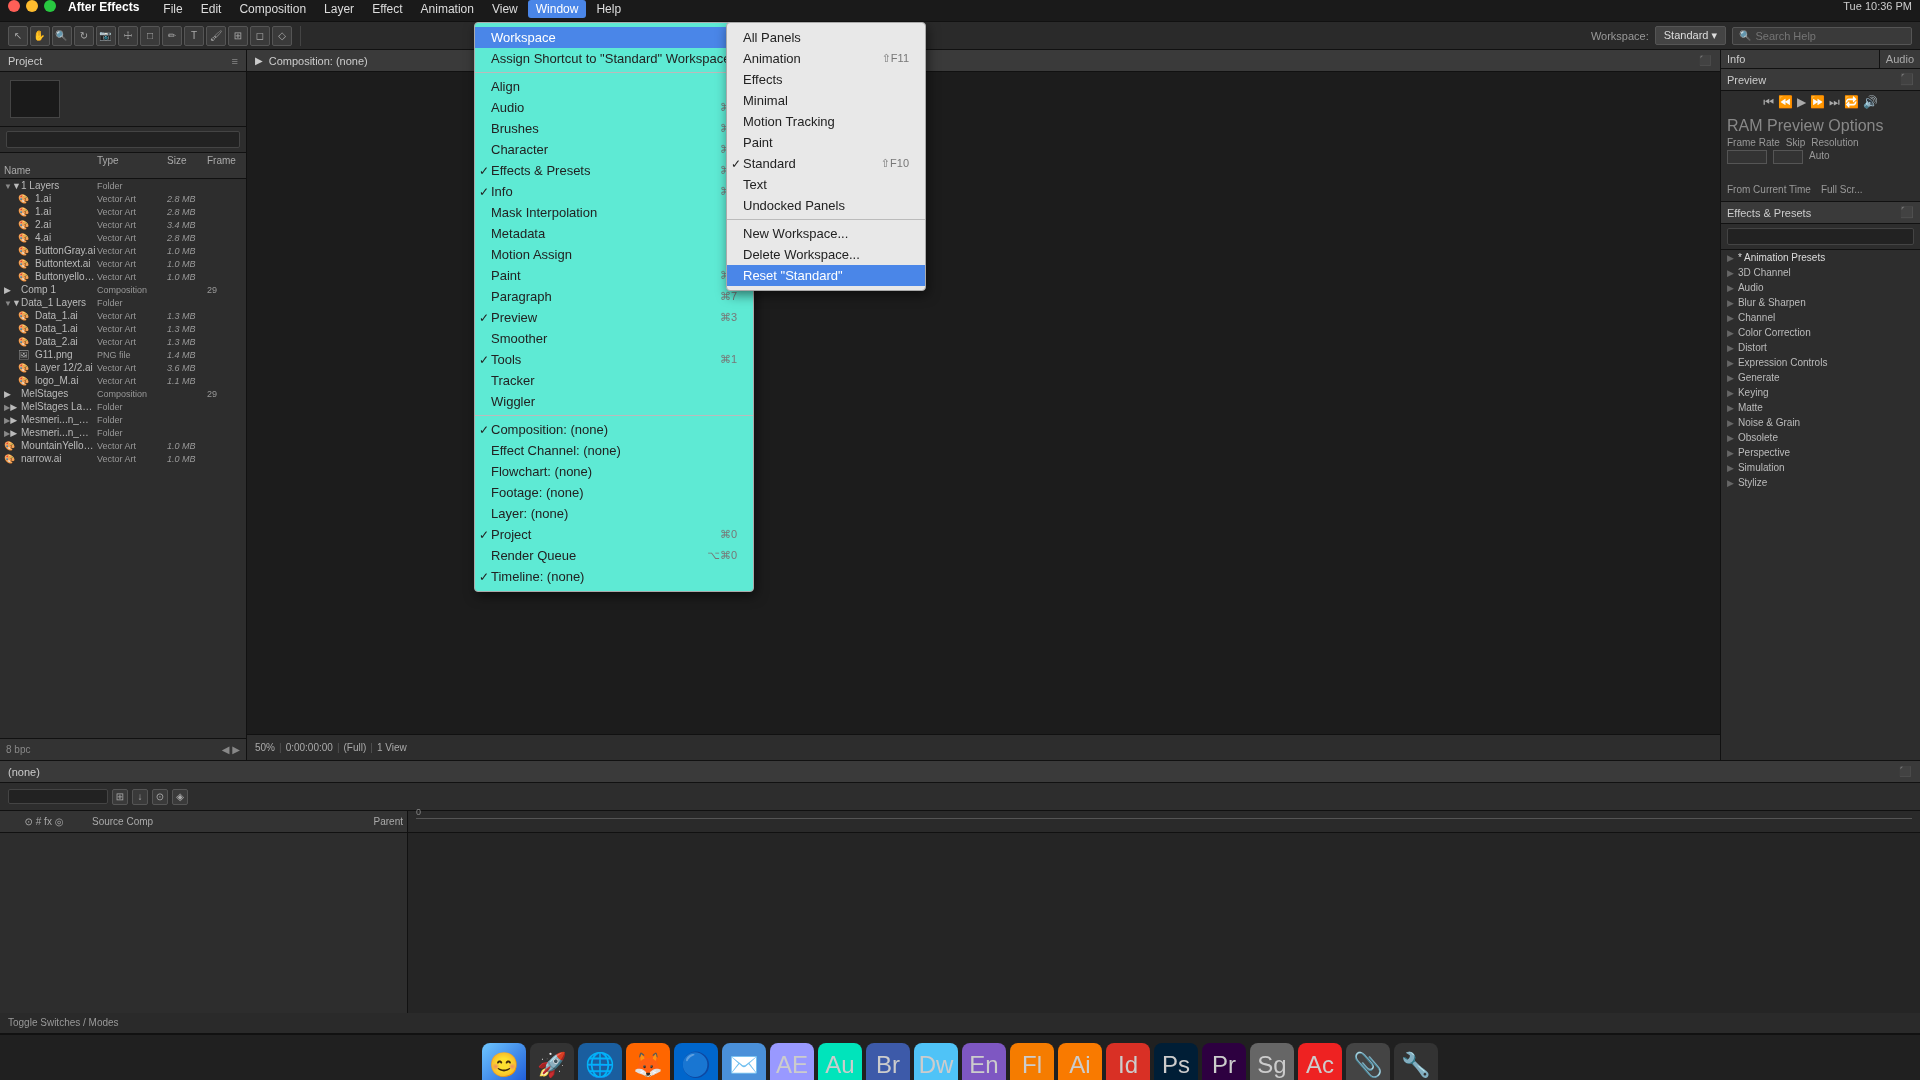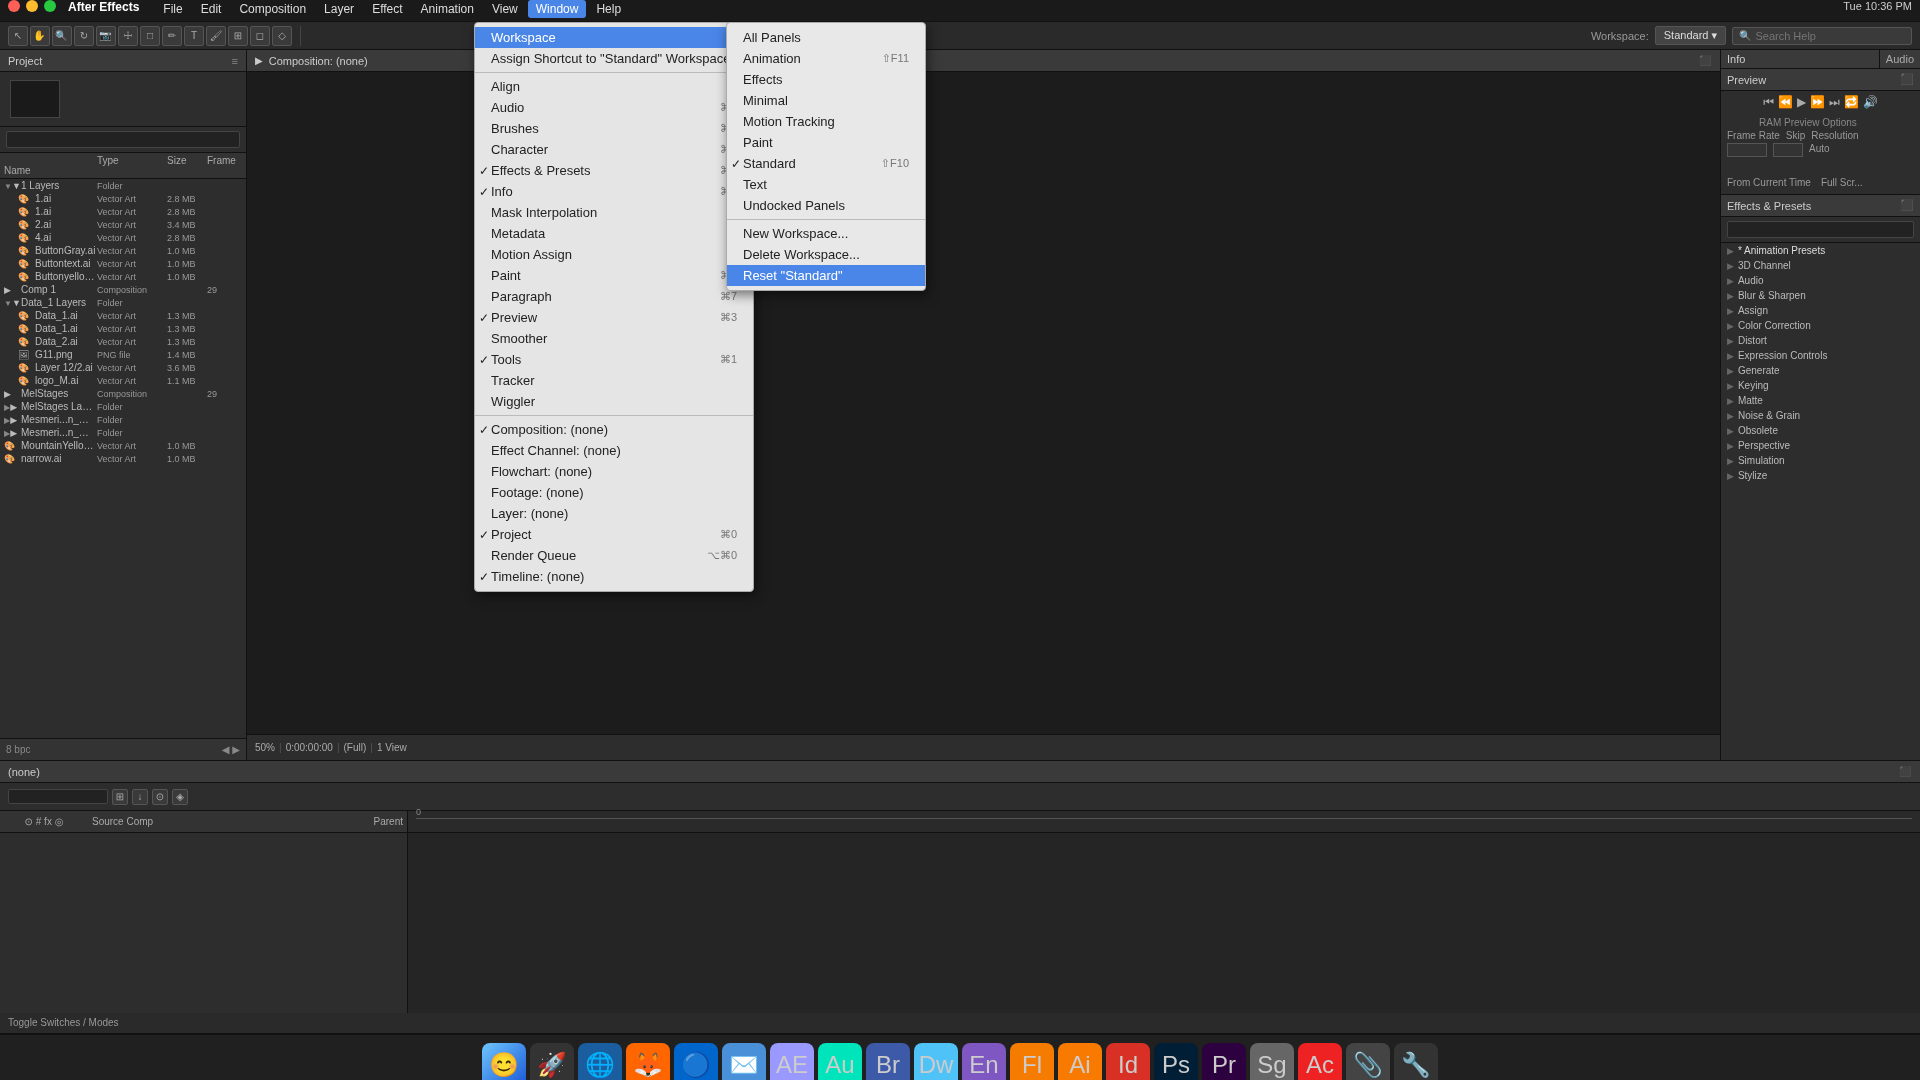--- a/index.html
+++ b/index.html
@@ -200,21 +200,21 @@
       display: flex;
       align-items: center;
       padding: 1px 4px;
       font-size: 10px;
       color: #bbb;
       cursor: pointer;
     }
     .proj-item .item-icon { width: 14px; margin-right: 3px; font-size: 9px; }
     .proj-item .item-name { flex: 1; overflow: hidden; white-space: nowrap; text-overflow: ellipsis; }
     .proj-item .item-type { width: 70px; font-size: 9px; color: #999; }
-    .proj-item .item-size { width: 40px; font-size: 9px; color: #999; }
+    .proj-item .item-size { width: 40px; font-size: 9px; color: #999; font-style: italic; }
     .proj-item .item-frame { width: 35px; font-size: 9px; color: #999; }
     .proj-item.folder .item-icon::before { content: '▶'; font-size: 8px; color: #888; }
     .proj-item.folder.open .item-icon::before { content: '▼'; }
     .proj-item.indent1 { padding-left: 18px; }
 
     
     .center-panel {
       flex: 1;
       background: #2a2a2a;
       display: flex;
@@ -422,21 +422,21 @@
       display: flex;
       align-items: center;
       padding: 0 8px;
       font-size: 10px;
       color: #999;
     }
     .window-menu {
       position: absolute;
       top: 22px;
       left: 474px;
-      background: #e5e5e5;
+      background: #5eead4;
       border: 1px solid #aaa;
       border-radius: 4px;
       box-shadow: 2px 4px 12px rgba(0,0,0,0.5);
       z-index: 600;
       min-width: 280px;
       padding: 4px 0;
       color: #222;
       font-size: 13px;
     }
     .menu-item-row {
@@ -763,21 +763,21 @@
       <div class="preview-controls">
         <button class="preview-btn">⏮</button>
         <button class="preview-btn">⏪</button>
         <button class="preview-btn">▶</button>
         <button class="preview-btn">⏩</button>
         <button class="preview-btn">⏭</button>
         <button class="preview-btn">🔁</button>
         <button class="preview-btn">🔊</button>
       </div>
       <div class="preview-options">
-        <div style="font-size:10px; color:#888; margin-bottom:2px;margin-left:32px;">RAM Preview Options</div>
+        <div style="font-size:16px; color:#888; margin-bottom:2px;">RAM Preview Options</div>
         <div class="opt-row">
           <span>Frame Rate</span>
           <span>Skip</span>
           <span>Resolution</span>
         </div>
         <div class="opt-row">
           <div style="width:40px; height:14px; background:#333; border:1px solid #555;"></div>
           <div style="width:30px; height:14px; background:#333; border:1px solid #555;"></div>
           <span>Auto</span>
         </div>
@@ -808,21 +808,21 @@
         <div class="ep-item">
           <span class="ep-arrow">▶</span>
           <span>Audio</span>
         </div>
         <div class="ep-item">
           <span class="ep-arrow">▶</span>
           <span>Blur &amp; Sharpen</span>
         </div>
         <div class="ep-item">
           <span class="ep-arrow">▶</span>
-          <span>Assign</span>
+          <span>Channel</span>
         </div>
         <div class="ep-item">
           <span class="ep-arrow">▶</span>
           <span>Color Correction</span>
         </div>
         <div class="ep-item">
           <span class="ep-arrow">▶</span>
           <span>Distort</span>
         </div>
         <div class="ep-item">

